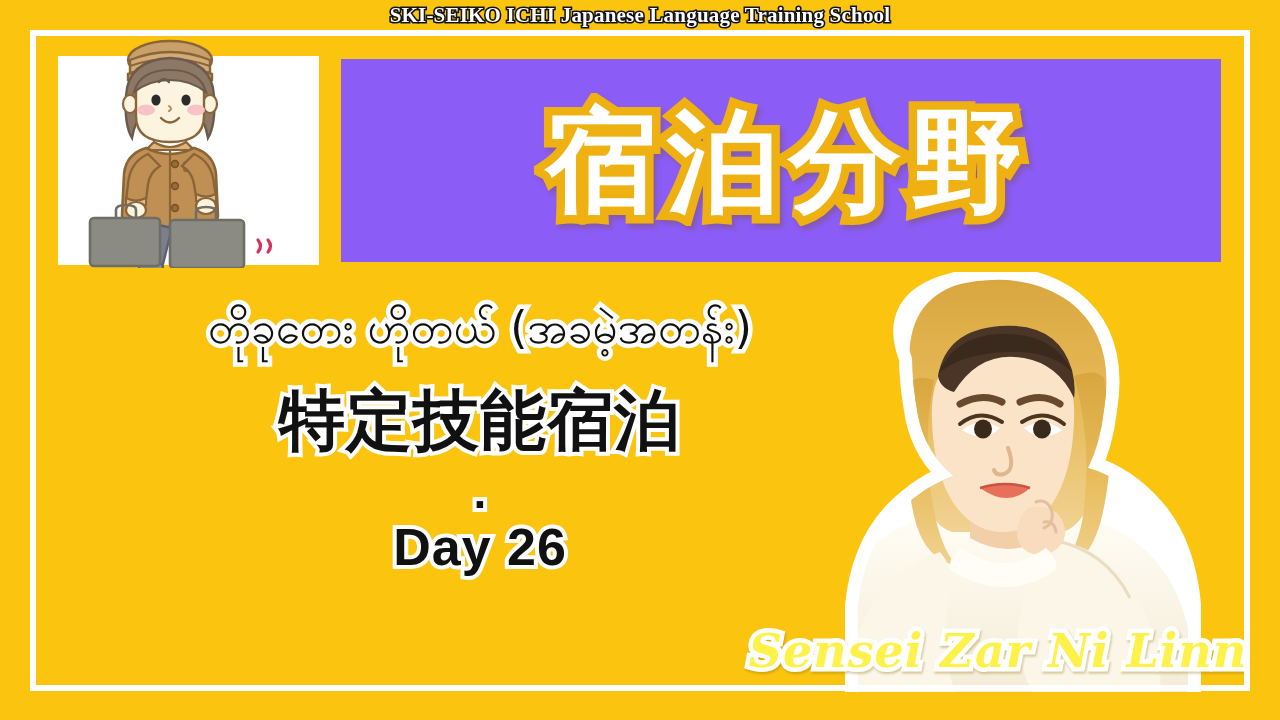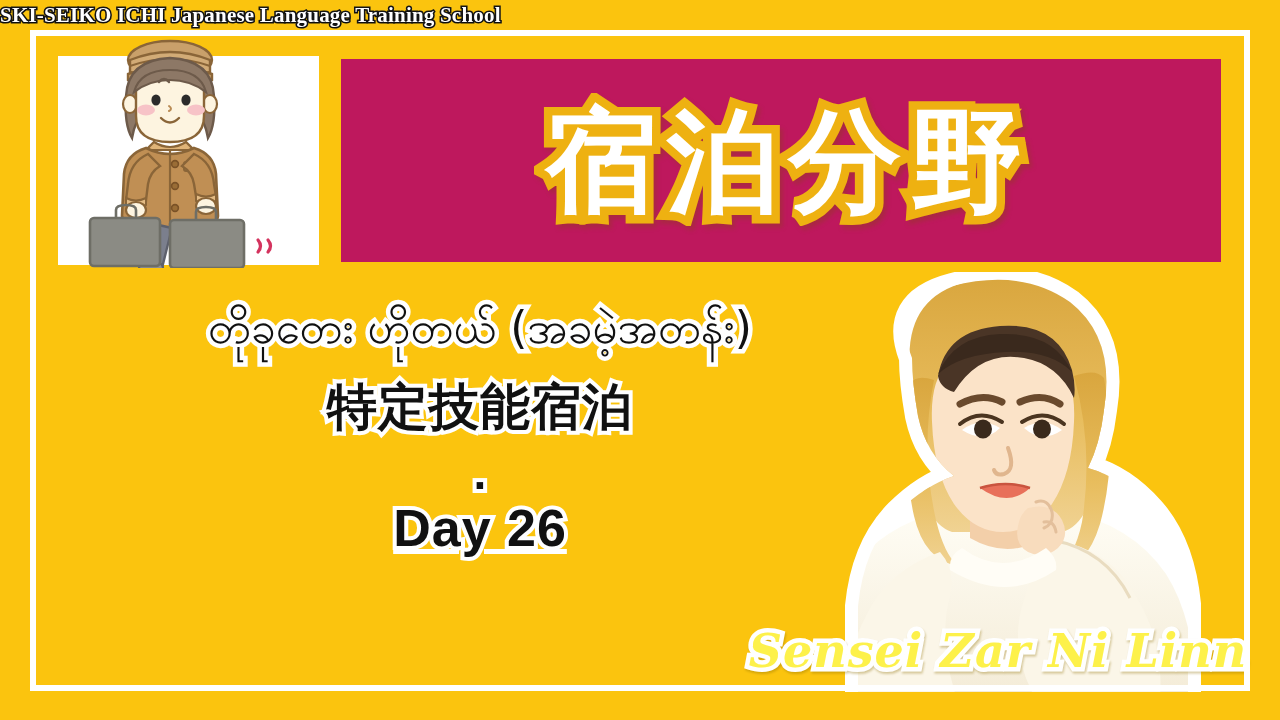--- a/index.html
+++ b/index.html
@@ -33,21 +33,21 @@
   }
   
   .header-band {
     position: absolute;
     left: 0;
     top: 0;
     width: 1280px;
     height: 30px;
     display: flex;
     align-items: center;
-    justify-content: flex-start;
+    justify-content: center;
   }
   .header-title {
     font-family: "Liberation Serif", serif;
     font-weight: bold;
     font-size: 21px;
     letter-spacing: 0.2px;
     color: #ffffff;
     white-space: nowrap;
     -webkit-text-stroke: 3.2px #141414;
     paint-order: stroke fill;
@@ -64,21 +64,21 @@
     overflow: visible;
   }
   .illus-panel svg { position:absolute; left:0; top:-18px; }
   
   .title-panel {
     position: absolute;
     left: 341px;
     top: 59px;
     width: 880px;
     height: 203px;
-    background: #be185d;
+    background: #8b5cf6;
     display: flex;
     align-items: center;
     justify-content: center;
   }
   .title-jp {
     font-family: "DejaVu Sans", "Liberation Sans", sans-serif;
     font-weight: bold;
     font-size: 112px;
     line-height: 1;
     letter-spacing: 10px;
@@ -102,23 +102,23 @@
     font-weight: normal;
     font-size: 44px;
     line-height: 1.25;
     color: #111111;
     -webkit-text-stroke: 9px #ffffff;
     paint-order: stroke fill;
     white-space: nowrap;
     margin: 0 0 8px 0;
   }
   .line-jp2 {
-    font-family: Liberation Mono, monospace;
-    font-weight: bold;
-    font-size: 50px;
+    font-family: Liberation Serif, serif;
+    font-weight: bold;
+    font-size: 66px;
     line-height: 1.2;
     color: #111111;
     -webkit-text-stroke: 8px #ffffff;
     paint-order: stroke fill;
     margin: 26px 0 0 0;
     letter-spacing: 1px;
   }
   .line-dot {
     font-family: "Liberation Sans", sans-serif;
     font-weight: bold;
@@ -132,21 +132,20 @@
   .line-day {
     font-family: "Liberation Sans", sans-serif;
     font-weight: bold;
     font-size: 52px;
     line-height: 1.1;
     color: #111111;
     -webkit-text-stroke: 8px #ffffff;
     paint-order: stroke fill;
     margin: 14px 0 0 0;
     letter-spacing: 1px;
-    text-decoration: underline;
   }
   
   .presenter {
     position: absolute;
     left: 752px;
     top: 272px;
     width: 500px;
     height: 420px;
   }
   .presenter svg { display:block; }

